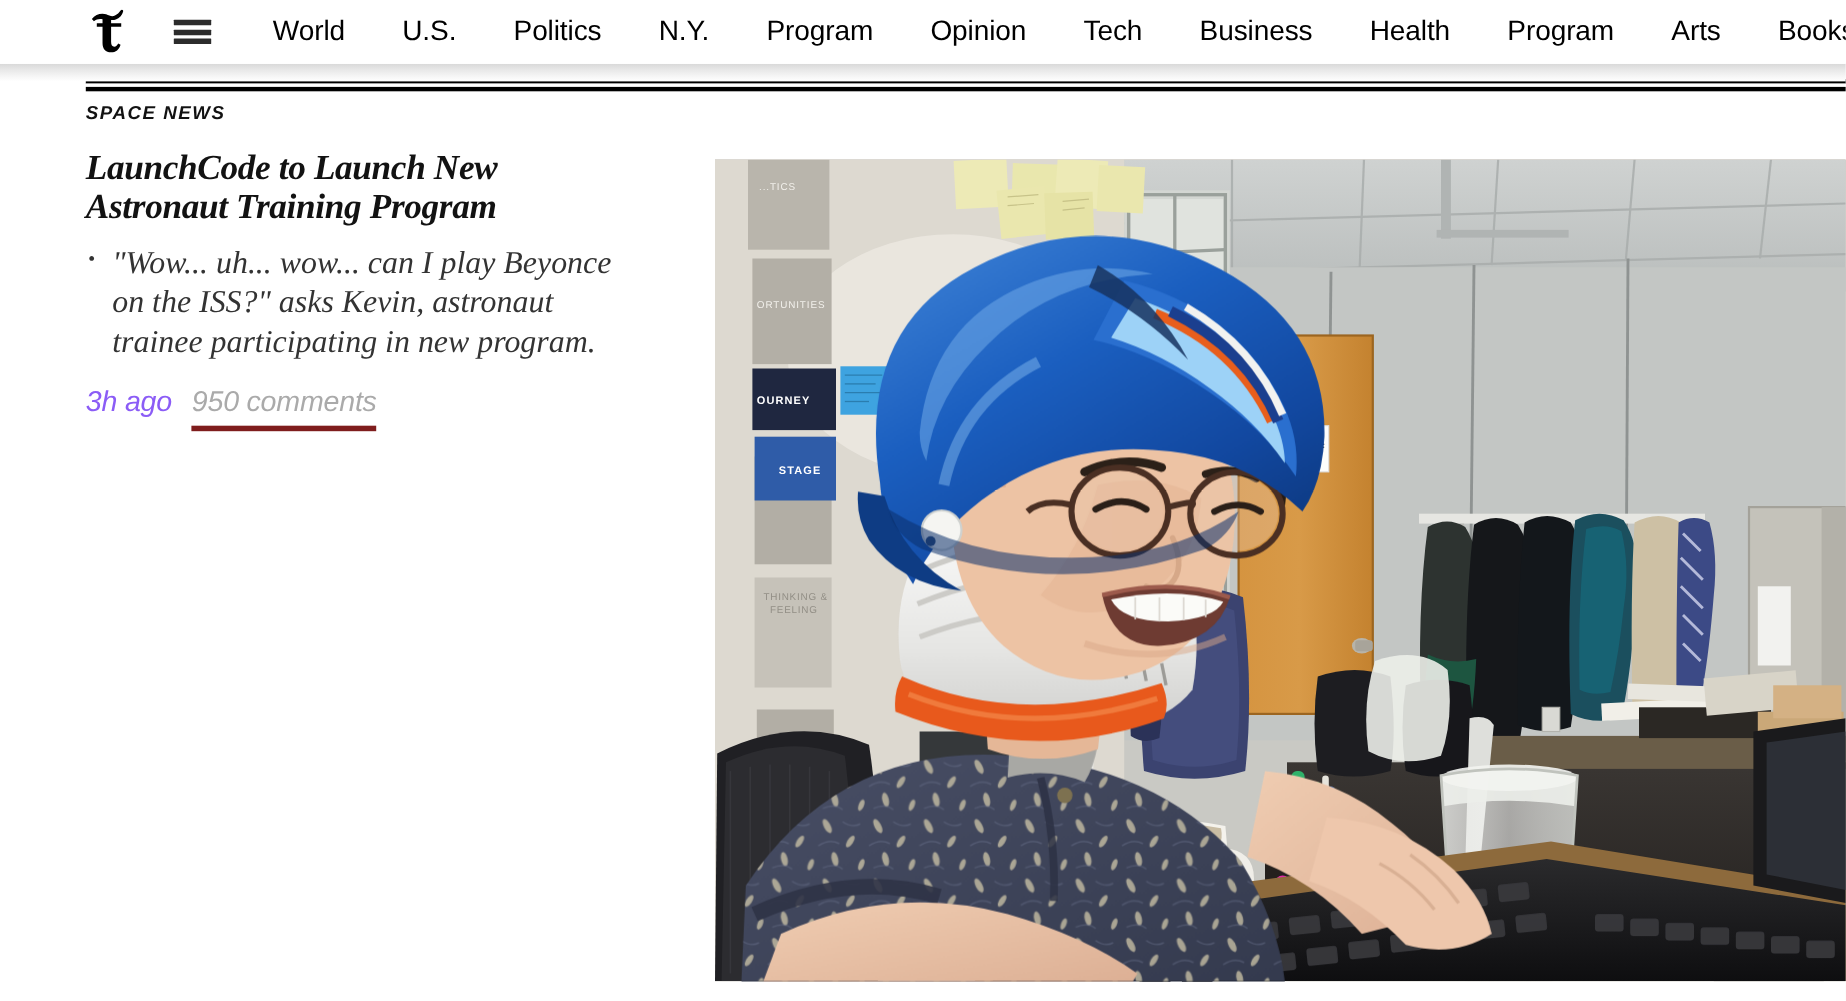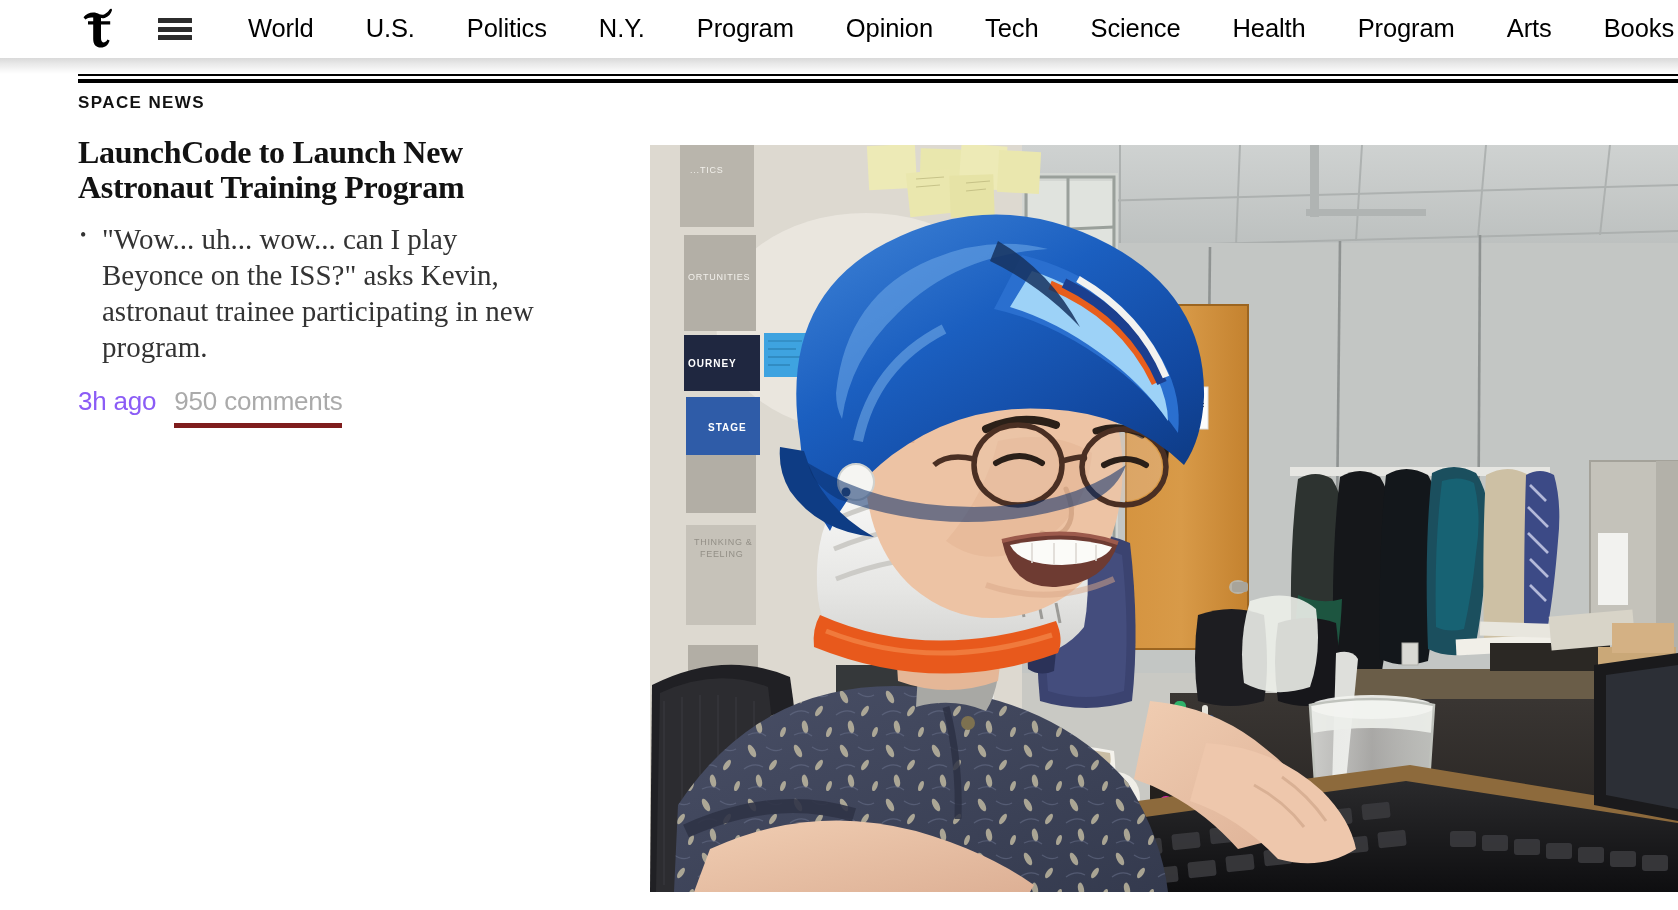--- a/index.html
+++ b/index.html
@@ -123,20 +123,21 @@
     left: 0;
     width: 1678px;
     height: 825px;
   }
 
   .article-text {
     position: absolute;
     top: 0;
     left: 78px;
     width: 520px;
+    font-style: italic;
   }
 
   .kicker {
     font-family: "Liberation Sans", sans-serif;
     font-size: 17px;
     font-weight: 700;
     letter-spacing: 1.4px;
     color: #121212;
     text-transform: uppercase;
     margin-top: 8px;
@@ -255,21 +256,21 @@
     </div>
 
     <nav class="nav-links">
       <span class="nav-link">World</span>
       <span class="nav-link">U.S.</span>
       <span class="nav-link">Politics</span>
       <span class="nav-link">N.Y.</span>
       <span class="nav-link">Program</span>
       <span class="nav-link">Opinion</span>
       <span class="nav-link">Tech</span>
-      <span class="nav-link">Science</span>
+      <span class="nav-link">Business</span>
       <span class="nav-link">Health</span>
       <span class="nav-link">Program</span>
       <span class="nav-link">Arts</span>
       <span class="nav-link">Books</span>
 
     </nav>
   </div>
 
   <div class="nav-shadow"></div>
 

